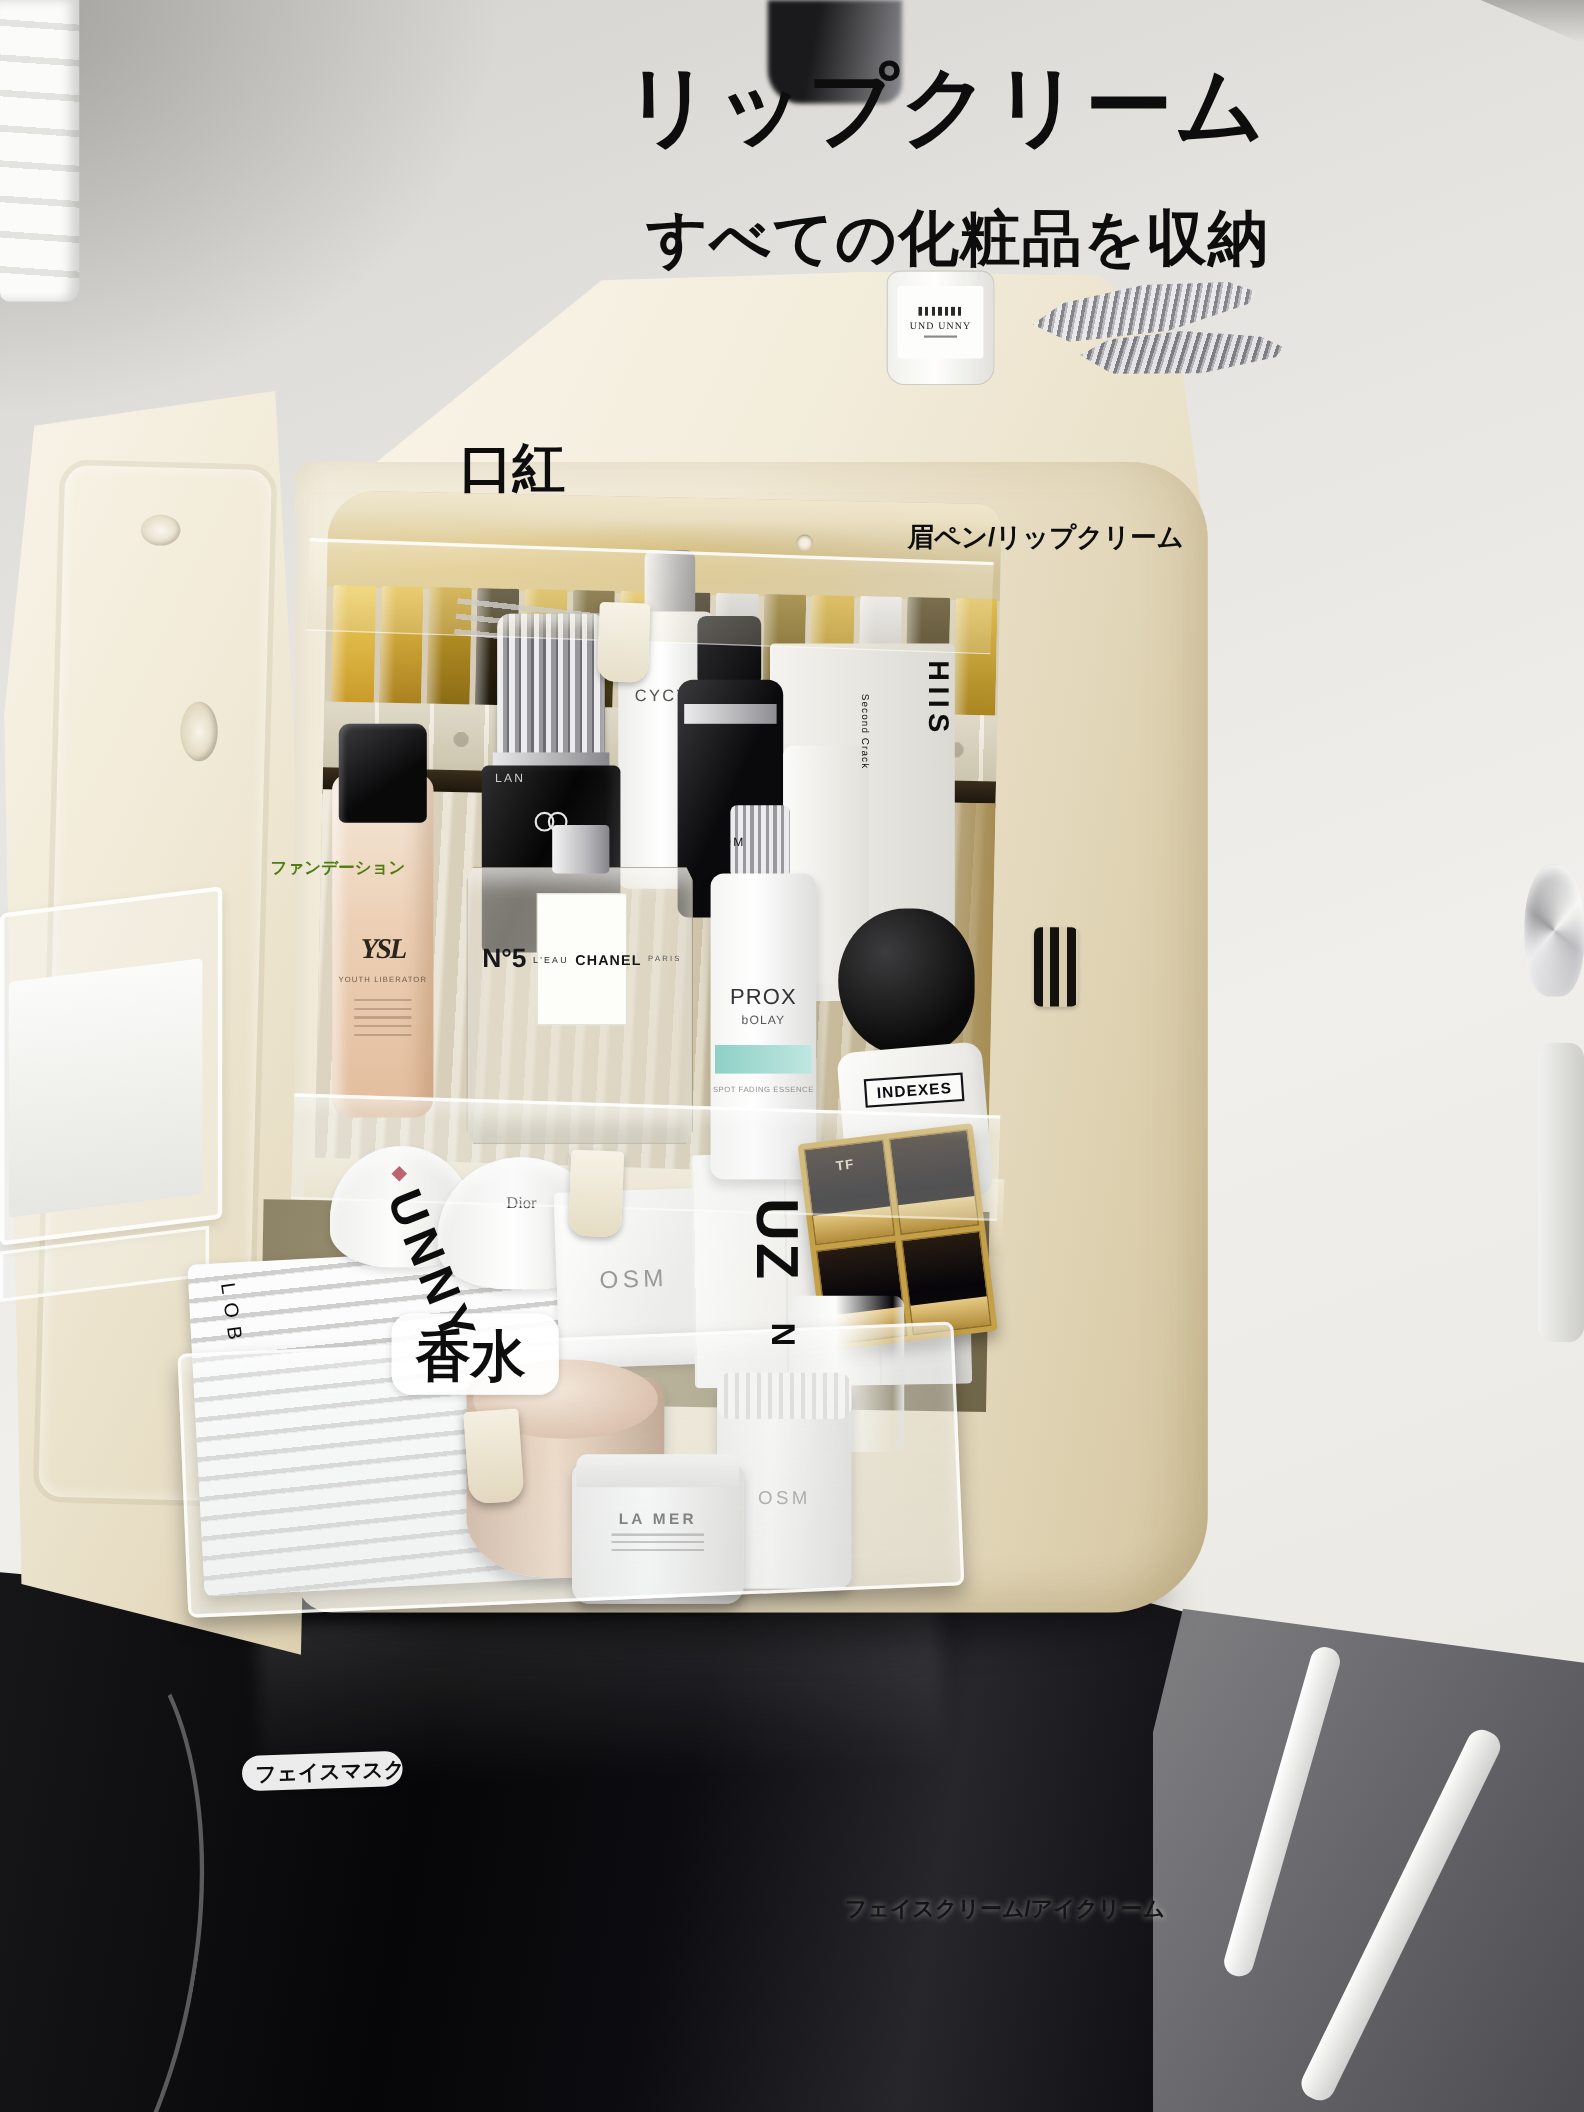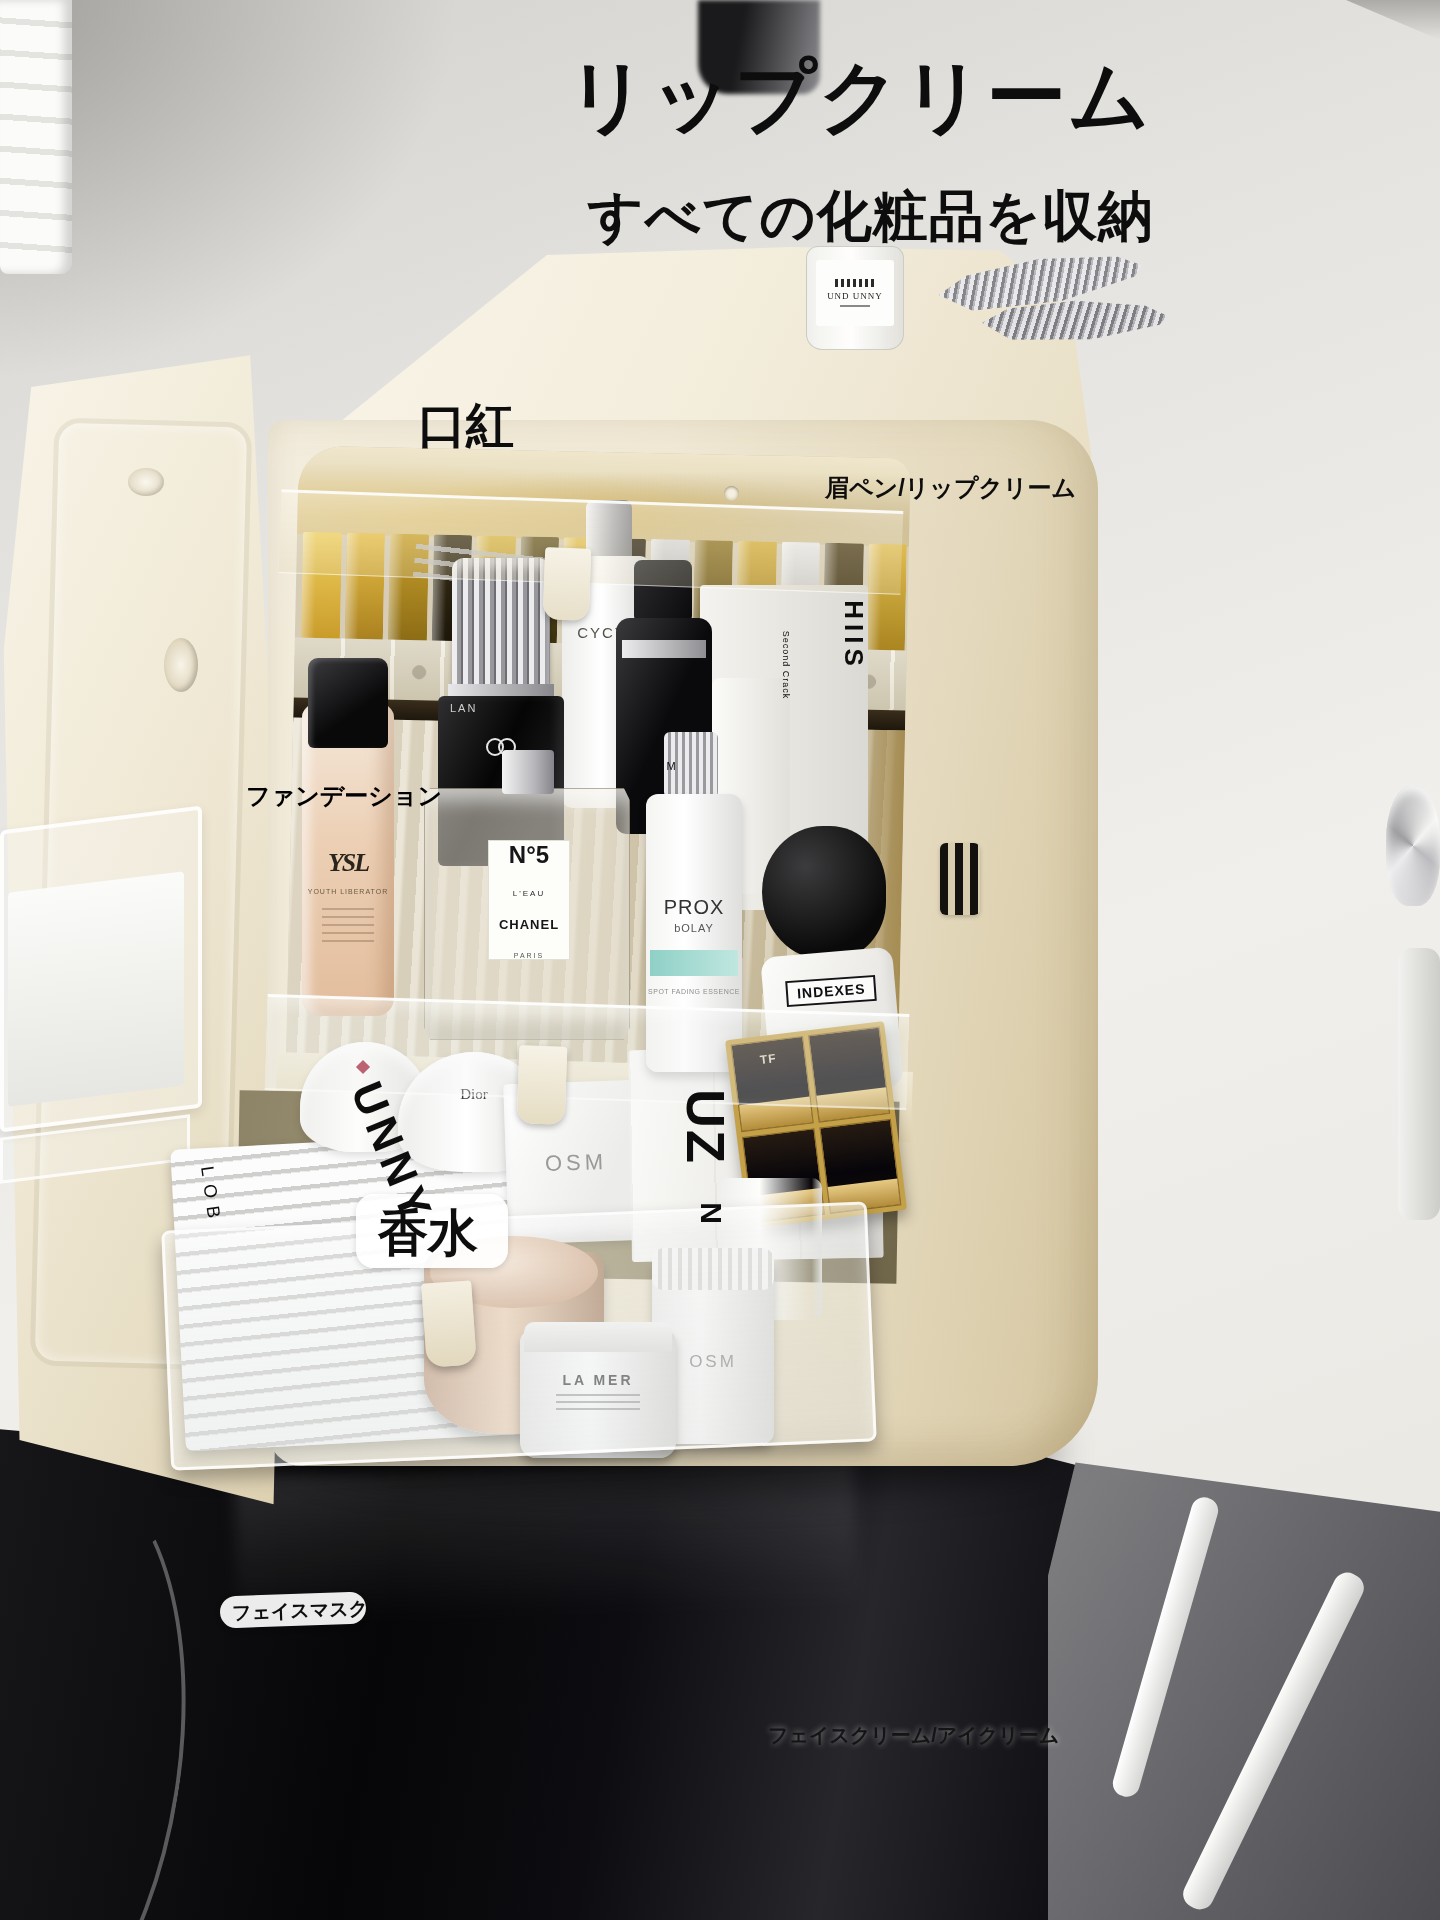--- a/index.html
+++ b/index.html
@@ -142,23 +142,23 @@
     background:linear-gradient(90deg,#ededeb,#ffffff 45%,#d8d8d6);}
   .cycy-text{left:562px;top:624px;width:88px;z-index:8;text-align:center;
     font-size:15px;color:#55524c;letter-spacing:2px;}
 
   .chanel-bottle{left:424px;top:788px;width:206px;height:252px;z-index:9;
     background:rgba(233,229,214,.52);border:1.5px solid rgba(130,120,95,.55);
     clip-path:polygon(3% 0,97% 0,100% 5%,100% 95%,97% 100%,3% 100%,0 95%,0 5%);
     box-shadow:inset 0 12px 18px rgba(255,255,255,.55),inset 0 -16px 18px rgba(120,110,85,.28);}
   .chanel-cap{left:502px;top:750px;width:52px;height:44px;z-index:9;border-radius:4px;
     background:linear-gradient(90deg,#f4f4f4,#b9b9bd 60%,#84848a);}
-  .chanel-label{left:488px;top:840px;width:82px;height:120px;z-index:10;background:#fdfdfa;
-    border:1px solid #e2e0d6;display:flex;flex-direction:column;align-items:center;
-    justify-content:space-between;gap:6px;}
+  .chanel-label{left:488px;top:812px;width:82px;height:120px;z-index:10;background:#fdfdfa;
+    border:1px solid #e2e0d6;display:flex;flex-direction:row;align-items:center;
+    justify-content:center;gap:6px;}
   .chanel-no{font-size:24px;font-weight:bold;color:#17171a;}
   .chanel-eau{font-size:8px;letter-spacing:2px;color:#2a2a2c;}
   .chanel-brand{font-size:13px;font-weight:bold;letter-spacing:1px;color:#17171a;}
   .chanel-city{font-size:7px;letter-spacing:2px;color:#55555a;}
 
   .bd-cap{left:634px;top:560px;width:58px;height:64px;z-index:8;border-radius:8px;
     background:linear-gradient(115deg,#2c2c2e,#0a0a0c);}
   .bd-body{left:616px;top:618px;width:96px;height:216px;z-index:8;border-radius:14px 14px 10px 10px;
     background:linear-gradient(115deg,#3a3a3c 0%,#0a0a0c 50%);}
   .bd-band{left:622px;top:640px;width:84px;height:18px;z-index:9;
@@ -312,21 +312,21 @@
     background:repeating-linear-gradient(105deg,#e4e4e6 0 4px,#7e7e82 4px 7px,#b3b3b7 7px 9px);}
   .rivet{left:724px;top:486px;width:15px;height:15px;z-index:12;border-radius:50%;
     background:radial-gradient(#f4efe0 30%,#c6b894);box-shadow:inset 0 1px 2px rgba(0,0,0,.25);}
 
   
   .t{z-index:20;color:#0d0d0d;white-space:nowrap;}
   .title{top:44px;right:288px;font-size:80px;font-weight:900;letter-spacing:2px;}
   .subtitle{top:180px;right:286px;font-size:55px;font-weight:800;letter-spacing:1px;}
   .lbl-lipstick{left:418px;top:394px;font-size:48px;font-weight:700;}
   .lbl-browlip{left:825px;top:472px;font-size:24px;font-weight:800;}
-  .lbl-foundation{left:246px;top:780px;font-size:24px;font-weight:700;color:#000000;}
+  .lbl-foundation{left:246px;top:780px;font-size:15px;font-weight:700;color:#4d7c0f;}
   .lbl-toner{left:988px;top:898px;font-size:40px;font-weight:900;}
   .pill{z-index:19;background:rgba(255,255,255,.92);border-radius:18px;
     box-shadow:0 2px 6px rgba(0,0,0,.15);}
   .pill-perfume{left:356px;top:1194px;width:152px;height:74px;}
   .lbl-perfume{left:378px;top:1200px;font-size:50px;font-weight:900;}
   .pill-mask{left:220px;top:1594px;width:146px;height:32px;transform:rotate(-2deg);}
   .lbl-mask{left:232px;top:1598px;font-size:19px;font-weight:700;transform:rotate(-2deg);}
   .lbl-cream{left:768px;top:1722px;font-size:20px;font-weight:800;color:#141414;
     text-shadow:0 0 6px rgba(255,255,255,.55);}
 </style>

